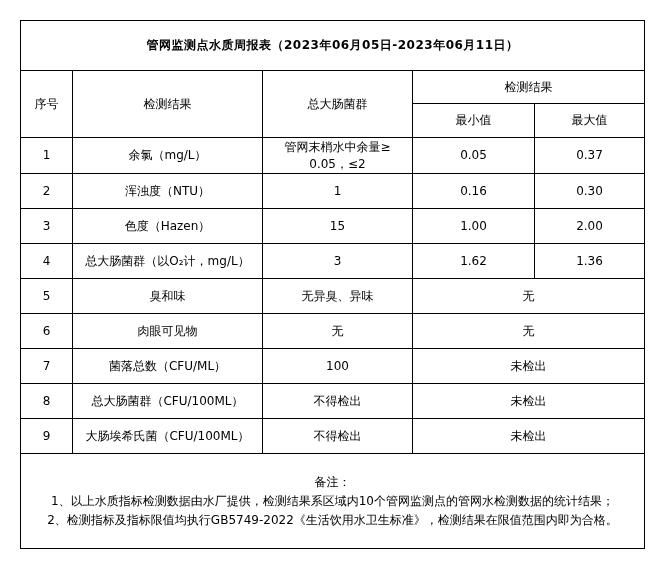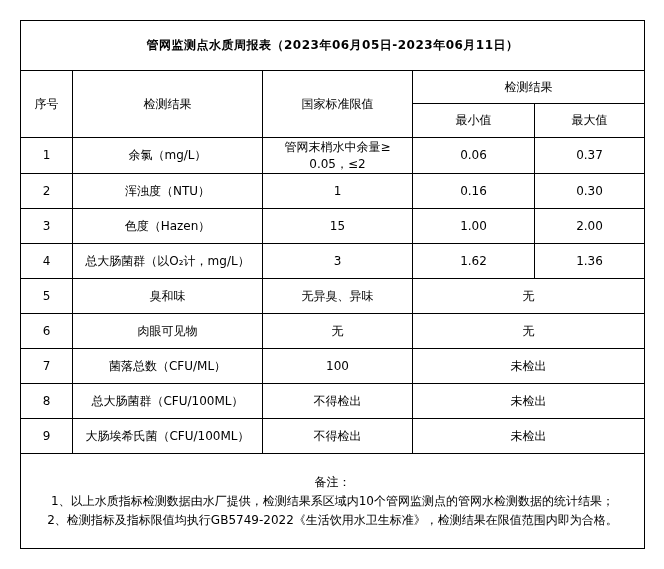--- a/index.html
+++ b/index.html
@@ -69,34 +69,34 @@
     </colgroup>
 
     <tbody>
         <tr class="title-row">
       <td colspan="5" class="title">管网监测点水质周报表（2023年06月05日-2023年06月11日）</td>
     </tr>
 
     <tr class="hrow1">
       <td rowspan="2">序号</td>
       <td rowspan="2">检测结果</td>
-      <td rowspan="2">国家标准限值</td>
+      <td rowspan="2">总大肠菌群</td>
       <td colspan="2">检测结果</td>
     </tr>
     <tr class="hrow2">
       <td>最小值</td>
       <td>最大值</td>
     </tr>
 
     <tr class="body-row-tall">
       <td>1</td>
       <td>余氯（mg/L）</td>
       <td class="limit-wrap">管网末梢水中余量≥
 0.05，≤2</td>
-      <td>0.06</td>
+      <td>0.05</td>
       <td>0.37</td>
     </tr>
 
     <tr class="body-row">
       <td>2</td>
       <td>浑浊度（NTU）</td>
       <td>1</td>
       <td>0.16</td>
       <td>0.30</td>
     </tr>

